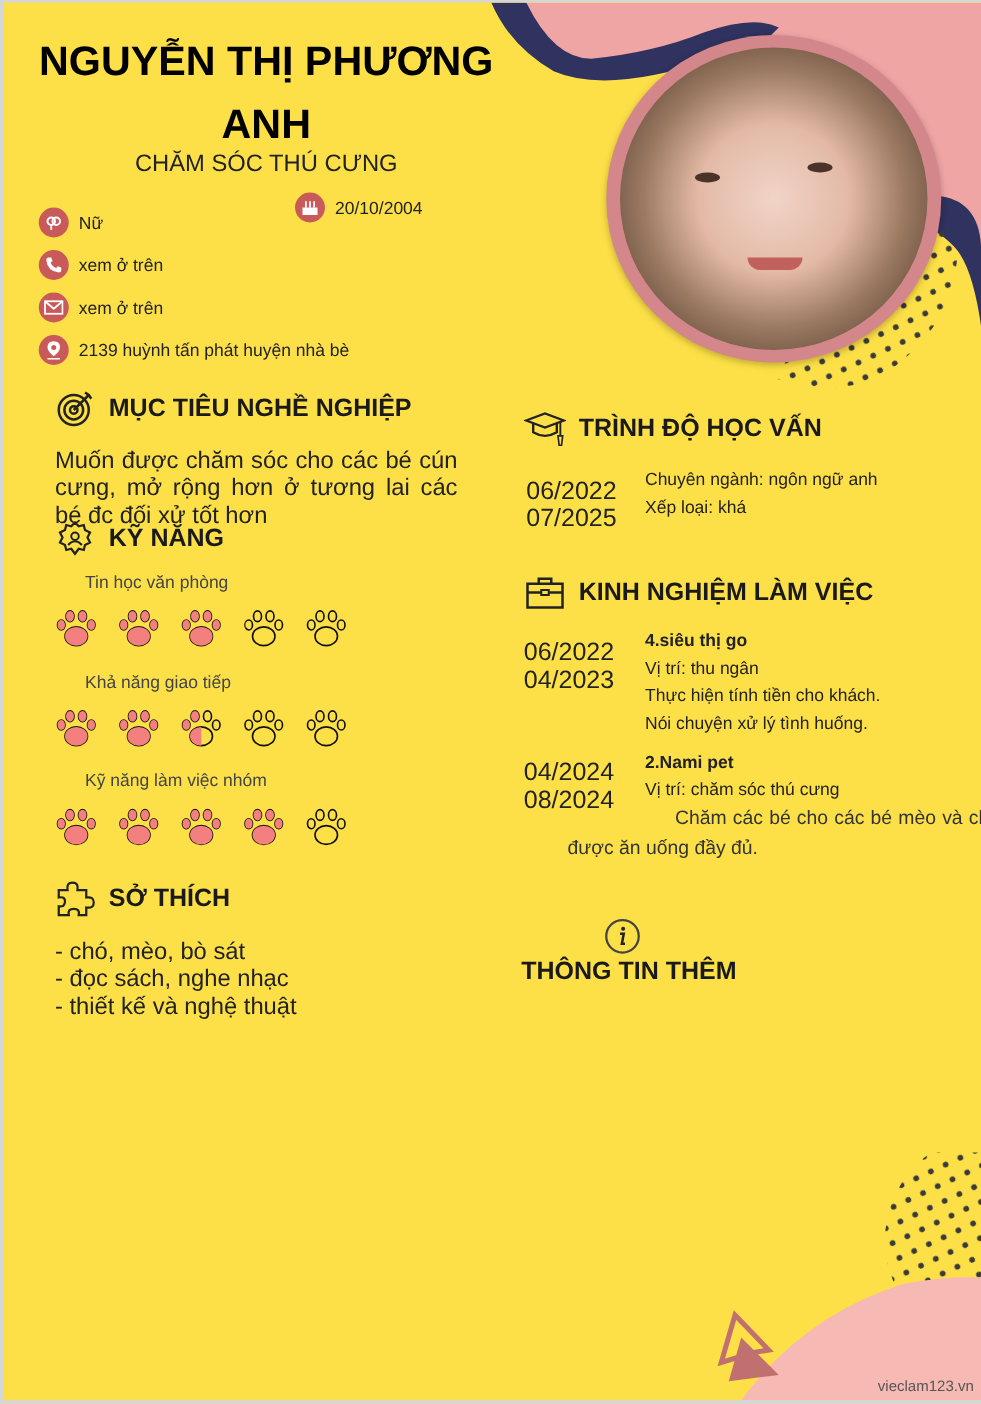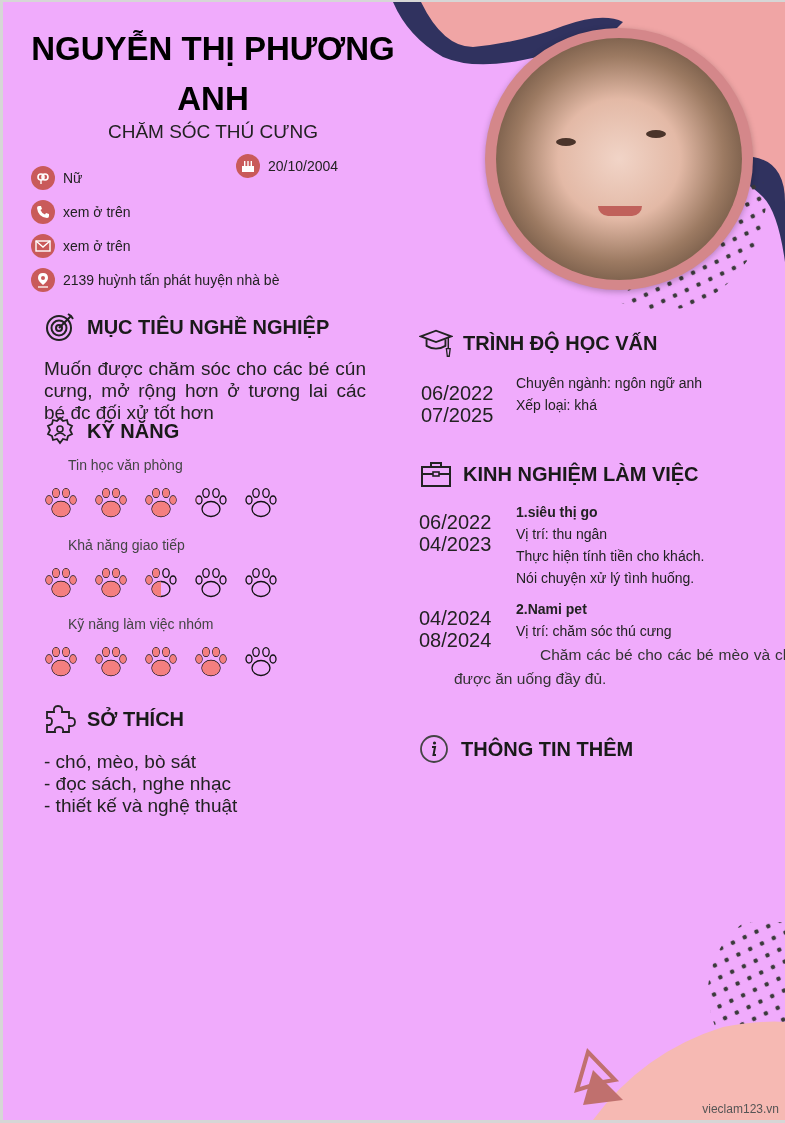--- a/index.html
+++ b/index.html
@@ -1,17 +1,17 @@
 <!DOCTYPE html>
 <html><head>
 <meta charset="utf-8">
 <style>
   html, body { margin:0; padding:0; }
   body { width:785px; height:1123px; background:#d6d6d6; position:relative; overflow:hidden; font-family:"Liberation Sans", sans-serif; color:#222; }
-  .page { position:absolute; left:3px; top:2px; width:782px; height:1118px; background:#f0abfc; overflow:hidden; }
+  .page { position:absolute; left:3px; top:2px; width:782px; height:1118px; background:#fde047; overflow:hidden; }
   .deco { position:absolute; left:0; top:0; }
   .name { position:absolute; left:20px; top:22px; width:380px; text-align:center; font-size:33px; font-weight:bold; line-height:50px; color:#000; }
   .role { position:absolute; left:20px; top:119px; width:380px; text-align:center; font-size:19px; color:#222; }
   .info-row { position:absolute; display:flex; align-items:center; font-size:14px; color:#222; }
   .info-row .ic { width:24px; height:24px; border-radius:50%; background:#c95a5a; margin-right:8px; display:flex; align-items:center; justify-content:center; }
   .sec-title { position:absolute; display:flex; align-items:center; font-size:20px; font-weight:bold; color:#1a1a1a; }
   .sec-title .sic { width:34px; height:34px; margin-right:10px; display:flex; align-items:center; justify-content:center; }
   .para { position:absolute; font-size:19px; line-height:22px; color:#222; text-align:justify; }
   .skill-label { position:absolute; font-size:14px; color:#444;margin-left:24px; }
   .paws { position:absolute; display:flex; gap:14px; }
@@ -510,37 +510,37 @@
           <rect x="13" y="12" width="6" height="4" fill="none" stroke="#222" stroke-width="1.6"></rect>
         </svg>
     </span>
     <span>KINH NGHIỆM LÀM VIỆC</span>
   </div>
   <div class="edu-date" style="left:416px; top:509px;">
     <div>06/2022</div>
     <div>04/2023</div>
   </div>
   <div class="edu-body" style="left:513px; top:499px;">
-    <div class="b">1.siêu thị go</div>
+    <div class="b">4.siêu thị go</div>
     <div>Vị trí: thu ngân</div>
     <div>Thực hiện tính tiền cho khách.</div>
     <div>Nói chuyện xử lý tình huống.</div>
   </div>
 
   <div class="edu-date" style="left:416px; top:605px;text-align:right;">
     <div>04/2024</div>
     <div>08/2024</div>
   </div>
   <div class="edu-body" style="left:513px; top:596px;">
     <div class="b">2.Nami pet</div>
     <div>Vị trí: chăm sóc thú cưng</div>
   </div>
   <div class="para" style="left:417px; top:641px; width:346px; font-size:15.5px; line-height:24px; text-indent:86px; color:#333;margin-left:34px;">Chăm các bé cho các bé mèo và chó được ăn uống đầy đủ.</div>
 
-  <div class="sec-title" style="left:414px; top:730px;">
+  <div class="sec-title" style="left:414px; top:730px;flex-direction:column;">
     <span class="sic">
       <svg width="30" height="30" viewBox="0 0 30 30">
           <circle cx="15" cy="15" r="13" fill="none" stroke="#444" stroke-width="1.8"></circle>
           <circle cx="15.5" cy="9" r="1.6" fill="#222"></circle>
           <path d="M13 13 L16 13 L14.5 21 L17 21" fill="none" stroke="#222" stroke-width="2"></path>
         </svg>
     </span>
     <span>THÔNG TIN THÊM</span>
   </div>
 

